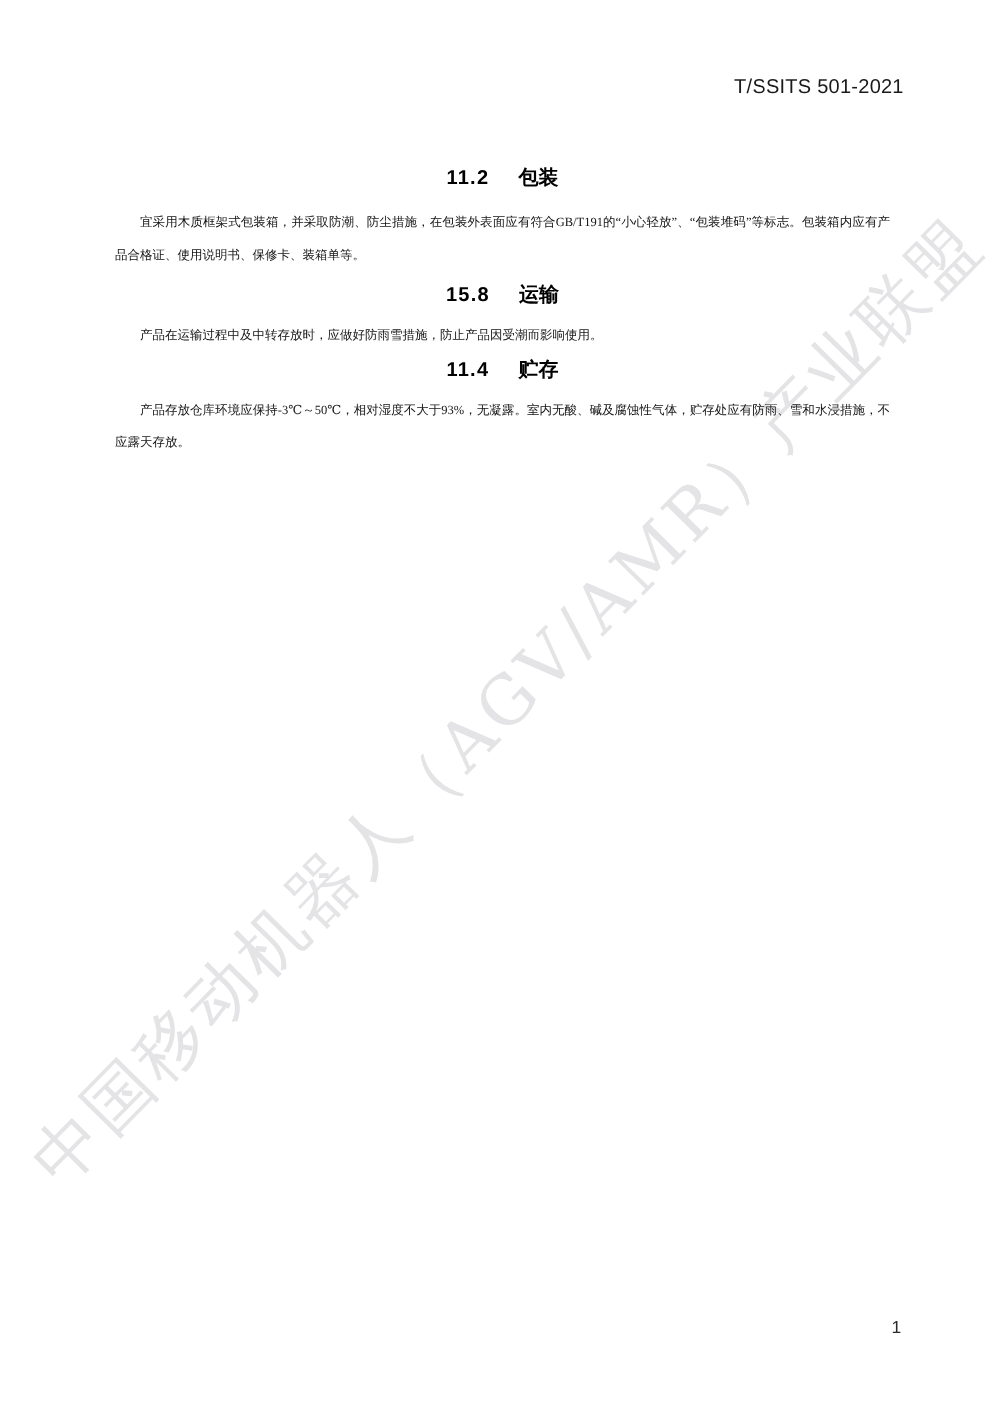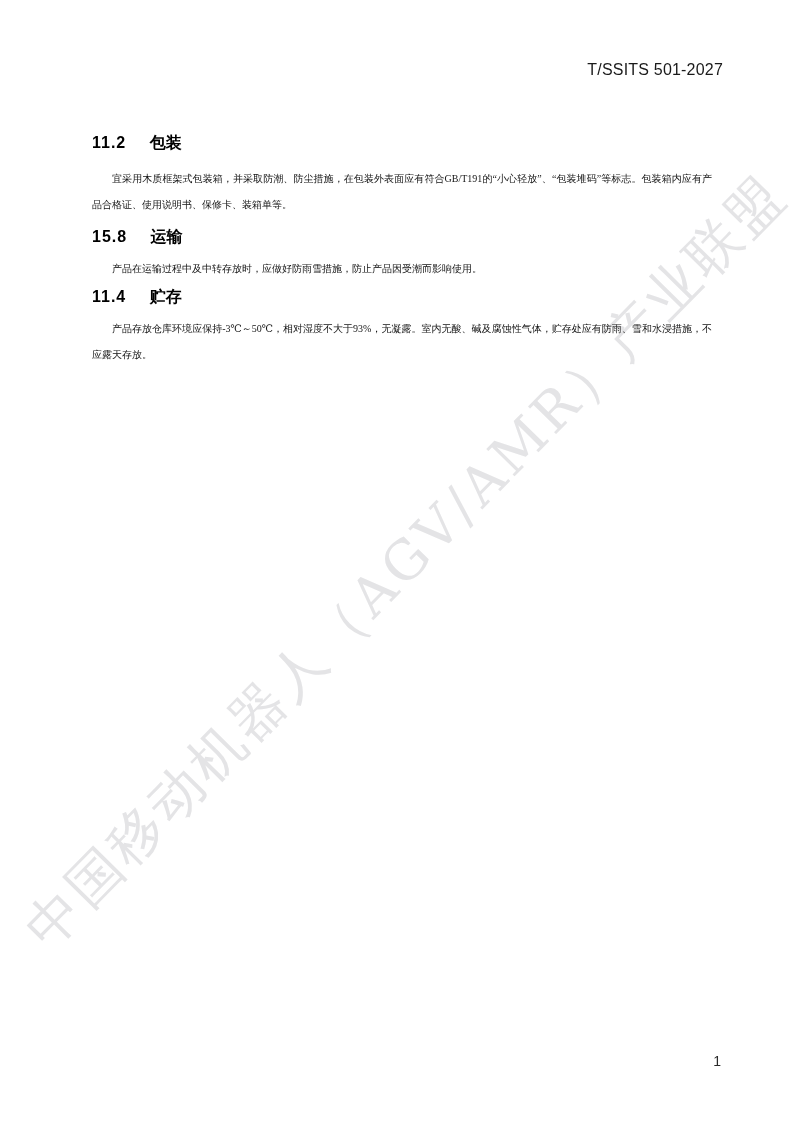--- a/index.html
+++ b/index.html
@@ -43,20 +43,21 @@
     width: 620px;
     color: #141414;
   }
   h2.sec {
     margin: 0;
     font-family: "Liberation Sans", "DejaVu Sans", sans-serif;
     font-weight: bold;
     font-size: 16px;
     line-height: 22px;
     color: #000000;
+    text-align: center;
   }
   h2.sec .sec-num { margin-right: 19px; letter-spacing: 1px; }
   .content p {
     margin: 0;
     font-family: "Liberation Serif", "DejaVu Serif", serif;
     font-size: 10px;
     line-height: 26px;
     text-align: justify;
     text-indent: 2em;
     color: #141414;
@@ -73,21 +74,21 @@
     color: #2a2a2a;
   }
 </style>
 </head>
 <body>
 
 <div class="page">
 
   <div class="watermark">中国移动机器人（AGV/AMR）产业联盟</div>
 
-  <div class="header-right">T/SSITS 501-2027</div>
+  <div class="header-right">T/SSITS 501-2021</div>
 
   <main class="content">
 
     <h2 class="sec">
       <span class="sec-num">11.2</span>
       <span class="sec-title">包装</span>
     </h2>
     <p class="mt12">宜采用木质框架式包装箱，并采取防潮、防尘措施，在包装外表面应有符合GB/T191的“小心轻放”、“包装堆码”等标志。包装箱内应有产品合格证、使用说明书、保修卡、装箱单等。</p>
 
     <h2 class="sec mt8">

